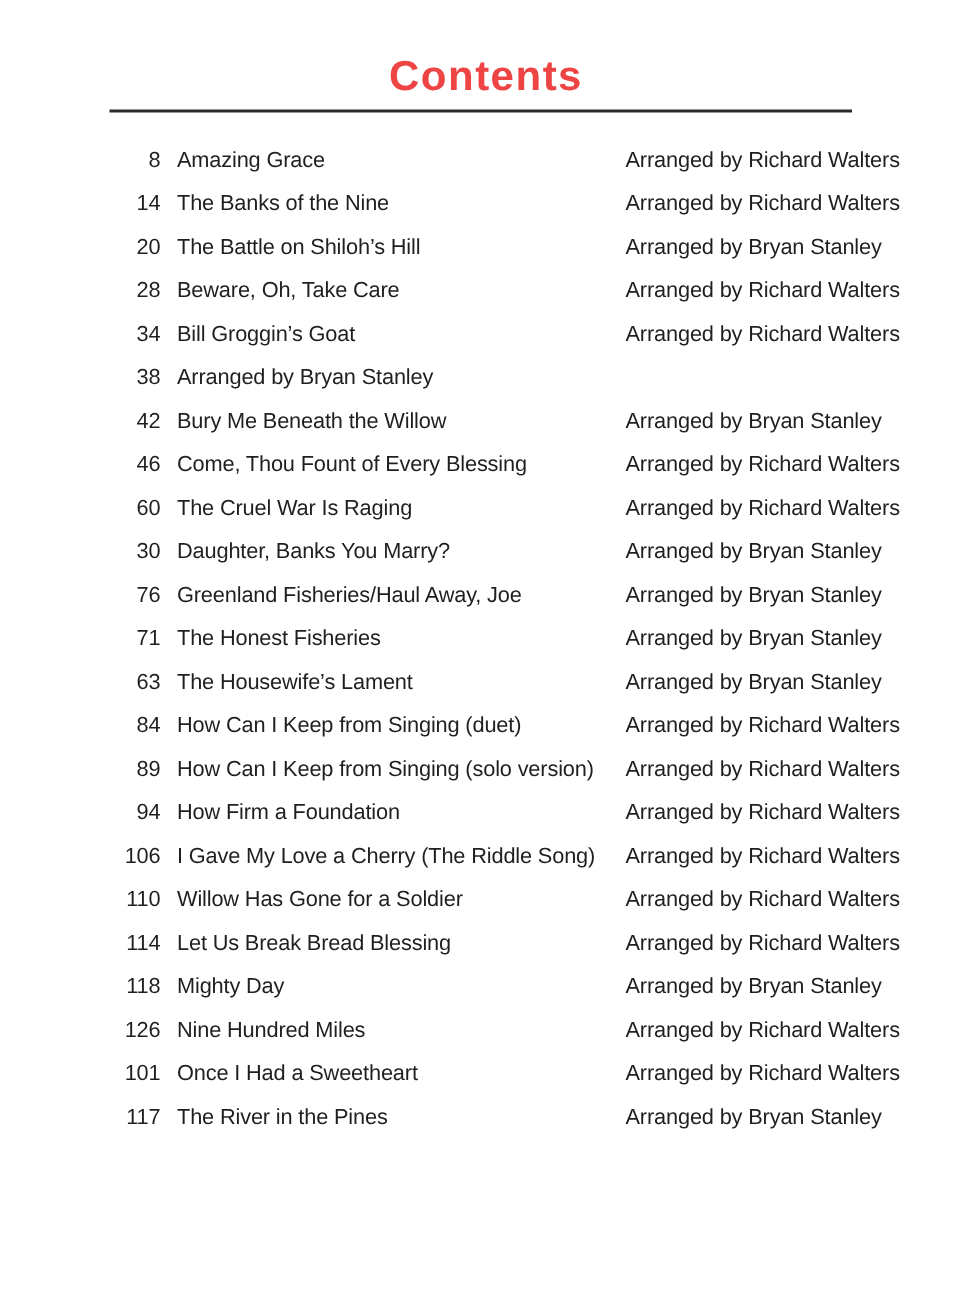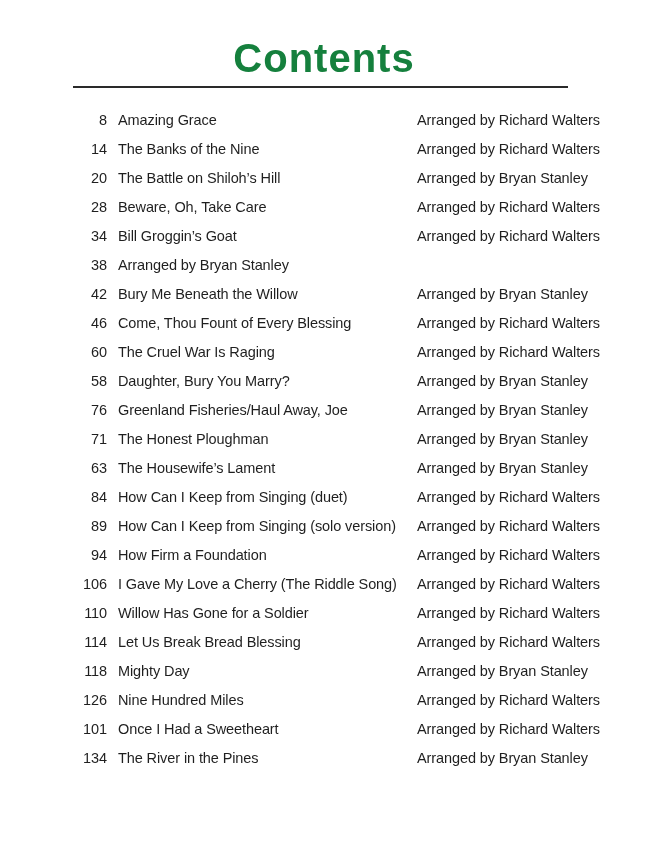--- a/index.html
+++ b/index.html
@@ -15,24 +15,24 @@
     overflow: hidden;
     font-family: "Liberation Sans", sans-serif;
     color: #1f1f1f;
   }
   .header {
     padding-top: 36px;
     text-align: center;
   }
   .contents-title {
     display: inline-block;
-    font-size: 40px;
+    font-size: 28px;
     font-weight: 600;
     letter-spacing: 1px;
-    color: #15803d;
+    color: #ef4444;
     line-height: 1.1;
   }
   .title-rule {
     margin: 6px auto 0 73px;
     width: 495px;
     height: 0;
     border: none;
     border-top: 2px solid #2a2a2a;
   }
   .toc-list {
@@ -122,34 +122,34 @@
     <span class="arranger">Arranged by Richard Walters</span>
   </div>
 
   <div class="toc-row">
     <span class="num">60</span>
     <span class="title">The Cruel War Is Raging</span>
     <span class="arranger">Arranged by Richard Walters</span>
   </div>
 
   <div class="toc-row">
-    <span class="num">58</span>
-    <span class="title">Daughter, Bury You Marry?</span>
+    <span class="num">30</span>
+    <span class="title">Daughter, Banks You Marry?</span>
     <span class="arranger">Arranged by Bryan Stanley</span>
   </div>
 
   <div class="toc-row">
     <span class="num">76</span>
     <span class="title">Greenland Fisheries/Haul Away, Joe</span>
     <span class="arranger">Arranged by Bryan Stanley</span>
   </div>
 
   <div class="toc-row">
     <span class="num">71</span>
-    <span class="title">The Honest Ploughman</span>
+    <span class="title">The Honest Fisheries</span>
     <span class="arranger">Arranged by Bryan Stanley</span>
   </div>
 
   <div class="toc-row">
     <span class="num">63</span>
     <span class="title">The Housewife’s Lament</span>
     <span class="arranger">Arranged by Bryan Stanley</span>
   </div>
 
   <div class="toc-row">
@@ -200,19 +200,19 @@
     <span class="arranger">Arranged by Richard Walters</span>
   </div>
 
   <div class="toc-row">
     <span class="num">101</span>
     <span class="title">Once I Had a Sweetheart</span>
     <span class="arranger">Arranged by Richard Walters</span>
   </div>
 
   <div class="toc-row">
-    <span class="num">134</span>
+    <span class="num">117</span>
     <span class="title">The River in the Pines</span>
     <span class="arranger">Arranged by Bryan Stanley</span>
   </div>
 </div>
 
 </div>
 
 </body></html>

